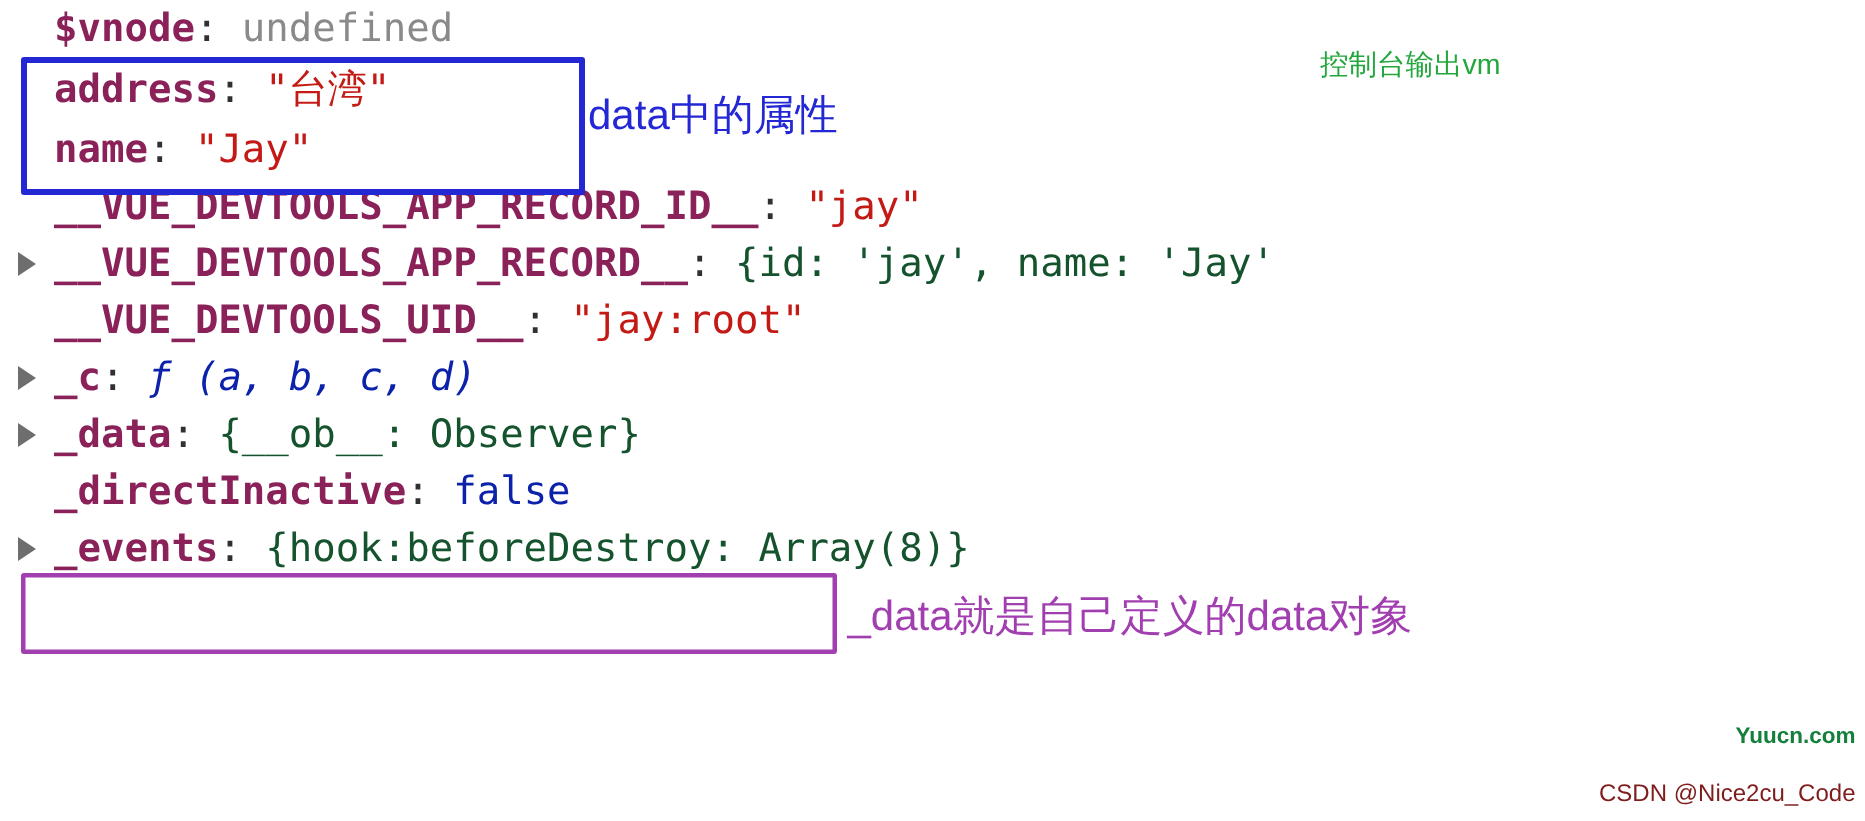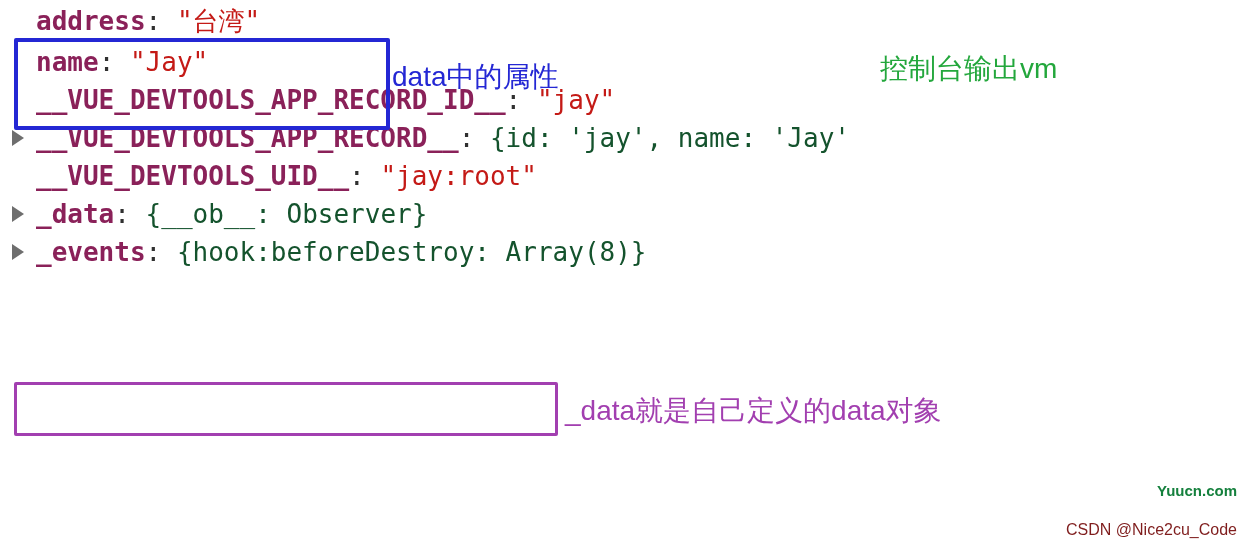--- a/index.html
+++ b/index.html
@@ -68,23 +68,22 @@
     top: 58px;
     color: #2427d4;
     font-size: 28px;
     font-family: "Microsoft YaHei", sans-serif;
   }
   .label-green {
     position: absolute;
     left: 880px;
     top: 30px;
     color: #23a73c;
-    font-size: 28px;
+    font-size: 19px;
     font-family: "Microsoft YaHei", sans-serif;
-    margin-top: 20px;
   }
   .label-purple {
     position: absolute;
     left: 565px;
     top: 392px;
     color: #a23fb0;
     font-size: 28px;
     font-family: "Microsoft YaHei", sans-serif;
   }
   .watermark-red {
@@ -104,20 +103,23 @@
     font-size: 16px;
     font-family: Arial, sans-serif;
     margin-left: 48px;
   }
 </style>
 </head>
 <body>
 
 <div class="console">
 
+  <div class="line">
+    <span class="prop-key">$vnode</span><span class="colon">: </span><span class="undefined-val">undefined</span>
+  </div>
 
   <div class="line">
     <span class="prop-key">address</span><span class="colon">: </span><span class="string-val">"台湾"</span>
   </div>
 
   <div class="line">
     <span class="prop-key">name</span><span class="colon">: </span><span class="string-val">"Jay"</span>
   </div>
 
   <div class="line">
@@ -126,26 +128,33 @@
 
   <div class="line">
     <span class="triangle"></span>
     <span class="prop-key">__VUE_DEVTOOLS_APP_RECORD__</span><span class="colon">: </span><span class="obj-val">{id: 'jay', name: 'Jay'</span>
   </div>
 
   <div class="line">
     <span class="prop-key">__VUE_DEVTOOLS_UID__</span><span class="colon">: </span><span class="string-val">"jay:root"</span>
   </div>
 
+  <div class="line">
+    <span class="triangle"></span>
+    <span class="prop-key">_c</span><span class="colon">: </span><span class="func-val">ƒ (a, b, c, d)</span>
+  </div>
 
   <div class="line">
     <span class="triangle"></span>
     <span class="prop-key">_data</span><span class="colon">: </span><span class="obj-val">{__ob__: Observer}</span>
   </div>
 
+  <div class="line">
+    <span class="prop-key">_directInactive</span><span class="colon">: </span><span class="bool-val">false</span>
+  </div>
 
   <div class="line">
     <span class="triangle"></span>
     <span class="prop-key">_events</span><span class="colon">: </span><span class="obj-val">{hook:beforeDestroy: Array(8)}</span>
   </div>
 
 </div>
 
 <div class="blue-box"></div>
 <div class="purple-box"></div>

